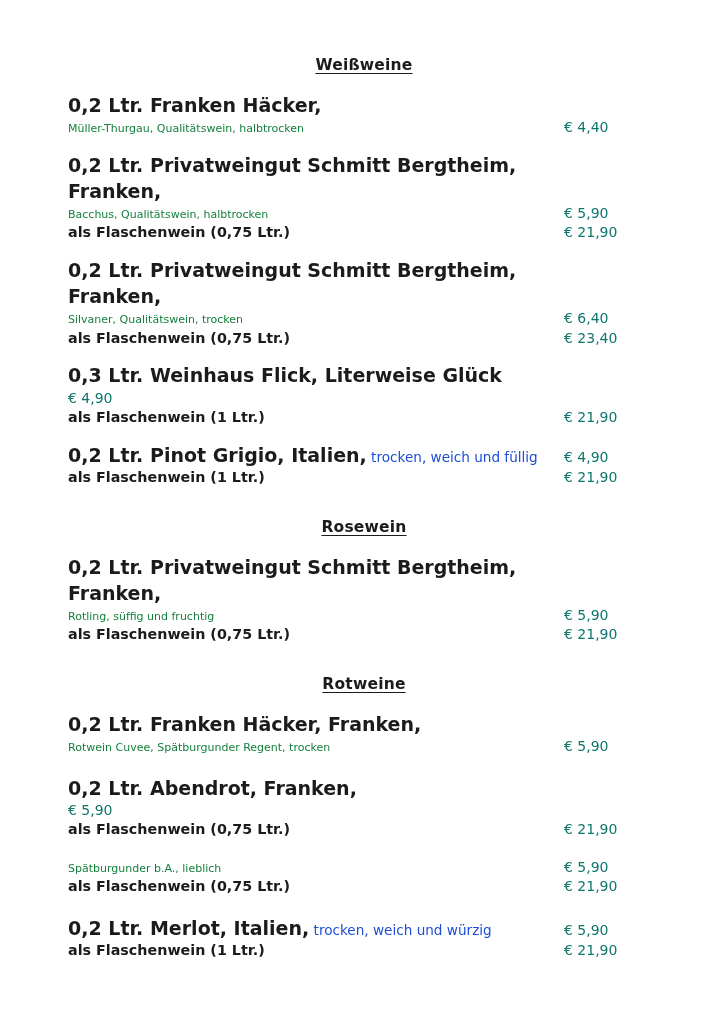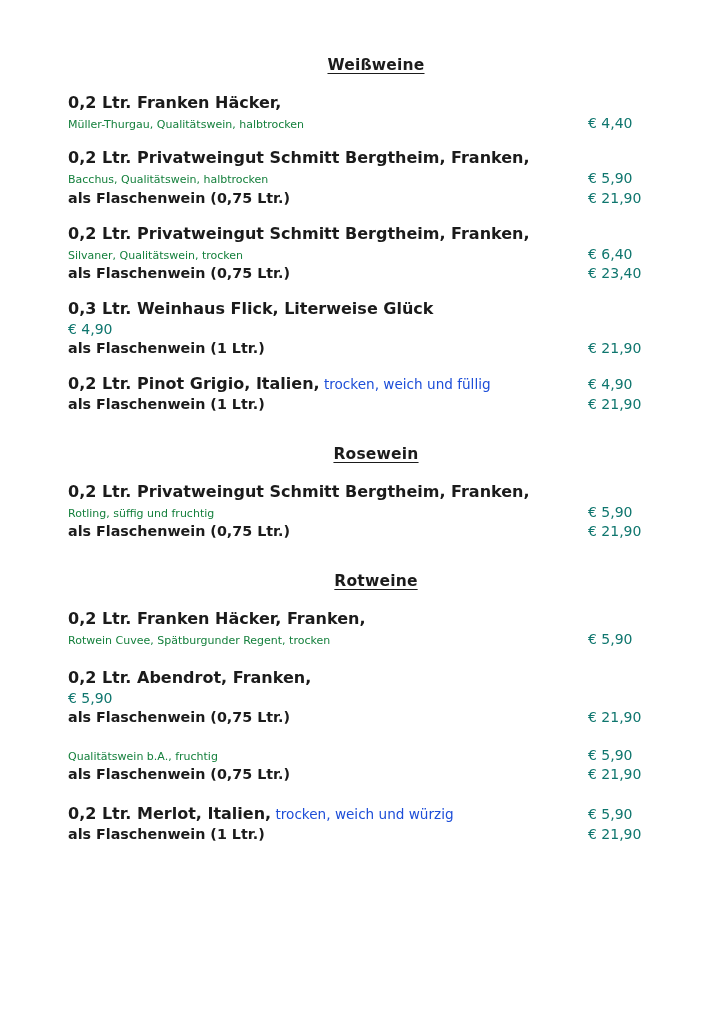--- a/index.html
+++ b/index.html
@@ -12,21 +12,21 @@
     background: #ffffff;
     font-family: "DejaVu Sans", sans-serif;
     color: #1b1b1b;
     overflow: hidden;
   }
   .page {
     position: relative;
     width: 728px;
     height: 1030px;
     box-sizing: border-box;
-    padding: 56px 44px 20px 68px;
+    padding: 56px 68px 20px 68px;
   }
   .section-title {
     text-align: center;
     font-weight: bold;
     font-size: 15.5px;
     letter-spacing: 0.2px;
     text-decoration: underline;
     text-underline-offset: 3px;
     margin: 0 0 18px 0;
   }
@@ -54,21 +54,21 @@
   }
   .price {
     flex: 0 0 96px;
     text-align: left;
     font-size: 14px;
     color: #0f766e;
     white-space: nowrap;
   }
   .name {
     font-weight: bold;
-    font-size: 16px;
+    font-size: 19px;
   }
   .desc {
     font-size: 11px;
     color: #15803d;
   }
   .desc-inline {
     font-weight: normal;
     font-size: 13.6px;
     color: #1d4ed8;
   }
@@ -191,21 +191,21 @@
       <div class="price">€ 5,90</div>
     </div>
     <div class="row">
       <div class="left bottle">als Flaschenwein (0,75 Ltr.)</div>
       <div class="price">€ 21,90</div>
     </div>
   </div>
 
   <div class="item item-gap-lg">
     <div class="row">
-      <div class="left desc">Qualitätswein b.A., fruchtig</div>
+      <div class="left desc">Spätburgunder b.A., lieblich</div>
       <div class="price">€ 5,90</div>
     </div>
     <div class="row">
       <div class="left bottle">als Flaschenwein (0,75 Ltr.)</div>
       <div class="price">€ 21,90</div>
     </div>
   </div>
 
   <div class="item">
     <div class="row">

